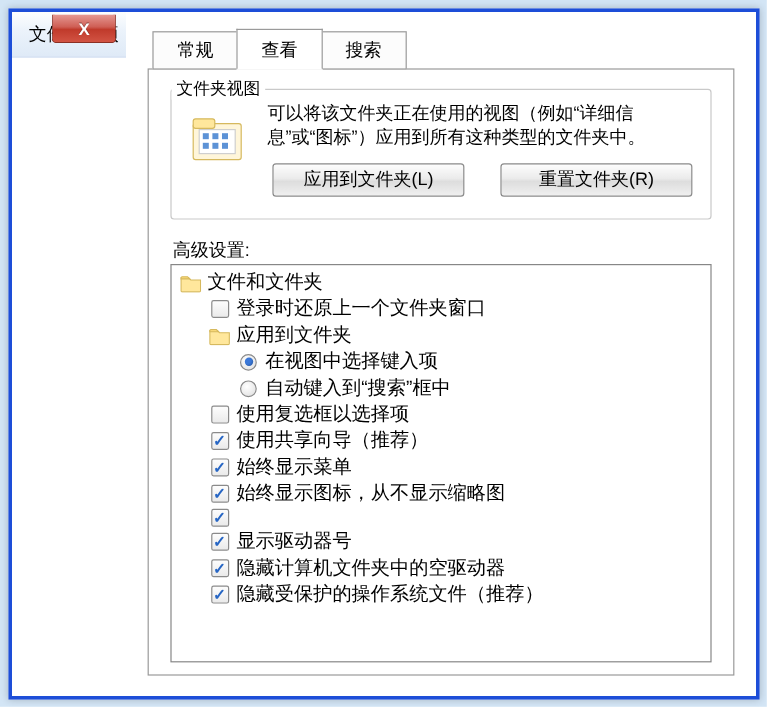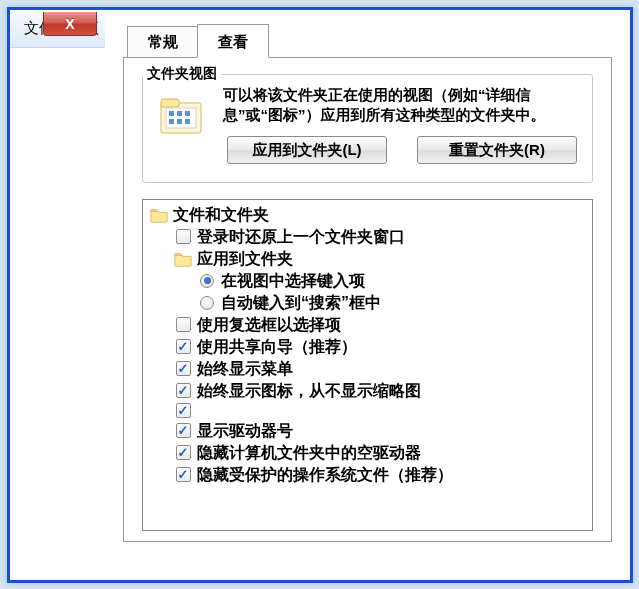--- a/index.html
+++ b/index.html
@@ -48,21 +48,20 @@
     justify-content: center;
     font-weight: bold;
     font-size: 14px;
     text-shadow: 0 -1px 0 rgba(0,0,0,0.4);
   }
   .client {
     flex: 1;
     padding: 14px 18px 0 18px;
     background: #fff;
     overflow: hidden;
-    font-weight: bold;
   }
   .tabstrip {
     display: flex;
     align-items: flex-end;
     margin-left: 4px;
     position: relative;
     z-index: 2;
   }
   .tab {
     padding: 6px 20px 5px 20px;
@@ -168,20 +167,21 @@
   <div class="titlebar">
     <span class="titlebar-text">文件夹选项</span>
     <div class="close-btn">
       <span>X</span>
     </div>
   </div>
   <div class="client">
     <div class="tabstrip">
       <div class="tab inactive"><span>常规</span></div>
       <div class="tab active"><span>查看</span></div>
+      <div class="tab inactive"><span>搜索</span></div>
     </div>
     <div class="panel">
 
       <div class="groupbox">
         <div class="group-legend">文件夹视图</div>
         <div class="group-body">
           <div class="folder-icon-large">
             <svg viewBox="0 0 48 48" width="48" height="48">
               <rect x="4" y="10" width="40" height="30" rx="2" fill="#fff6da" stroke="#d6b95e"></rect>
               <rect x="4" y="6" width="18" height="8" rx="2" fill="#ffe79c" stroke="#d6b95e"></rect>
@@ -199,20 +199,21 @@
           <div class="desc-col">
             <div>可以将该文件夹正在使用的视图（例如“详细信息”或“图标”）应用到所有这种类型的文件夹中。</div>
             <div class="btn-row">
               <span class="win-button"><span>应用到文件夹(L)</span></span>
               <span class="win-button"><span>重置文件夹(R)</span></span>
             </div>
           </div>
         </div>
       </div>
 
+      <div class="adv-label">高级设置:</div>
       <div id="tree" class="tree-pane">
           <div class="tree-row ind0">
             <span class="icon-slot">
               <svg class="folder-svg" viewBox="0 0 20 16">
                 <path d="M1 3 h7 l2 2 h9 v10 a1 1 0 0 1 -1 1 h-16 a1 1 0 0 1 -1 -1 z" fill="#ffe79c" stroke="#d6b95e"></path>
                 <path d="M1 3 a1 1 0 0 1 1 -1 h5 l2 2 h-8 z" fill="#f8d877" stroke="#d6b95e"></path>
               </svg>
             </span>
             <span>文件和文件夹</span>
           </div>

